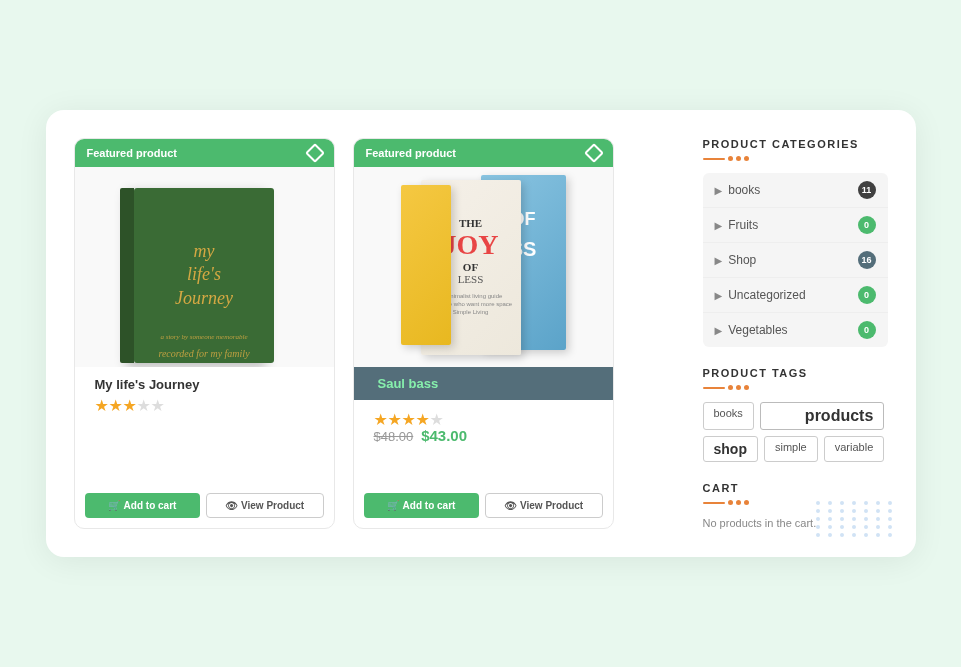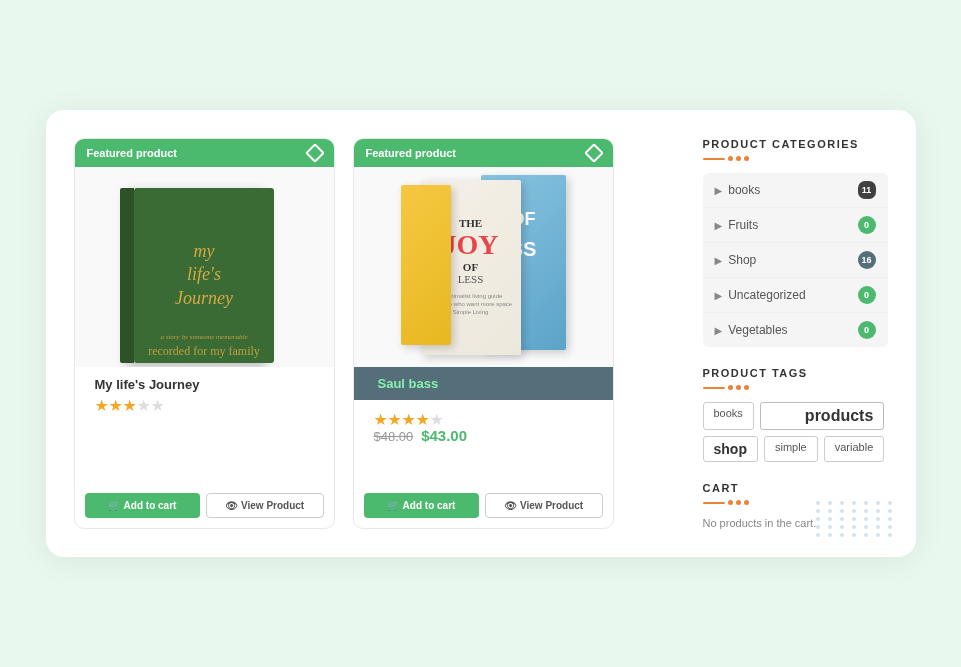--- a/index.html
+++ b/index.html
@@ -102,22 +102,23 @@
       font-size: 7px;
       font-family: Georgia, serif;
       font-style: italic;
       text-align: center;
       opacity: 0.85;
     }
     .book-author {
       position: absolute;
       bottom: 10px;
       color: #d4a843;
-      font-size: 12px;
+      font-size: 10px;
       font-family: Georgia, serif;
+      font-style: italic;
       text-align: center;
       opacity: 0.85;
     }
     .books-stack {
       position: relative;
       width: 165px;
       height: 195px;
     }
     .book-stack-white {
       position: absolute;
@@ -291,21 +292,21 @@
     .category-badge {
       width: 18px; height: 18px;
       border-radius: 50%;
       display: flex;
       align-items: center;
       justify-content: center;
       font-size: 9px;
       font-weight: 700;
       color: #fff;
     }
-    .badge-blue { background: #404040; border-radius: 7px; }
+    .badge-blue { background: #404040; }
     .badge-green { background: #4cba6e; }
     .badge-navy { background: #546e7a; }
     .tags-area {
       display: flex;
       flex-wrap: wrap;
       gap: 6px;
     }
     .tag {
       border: 1px solid #ccc;
       border-radius: 3px;

